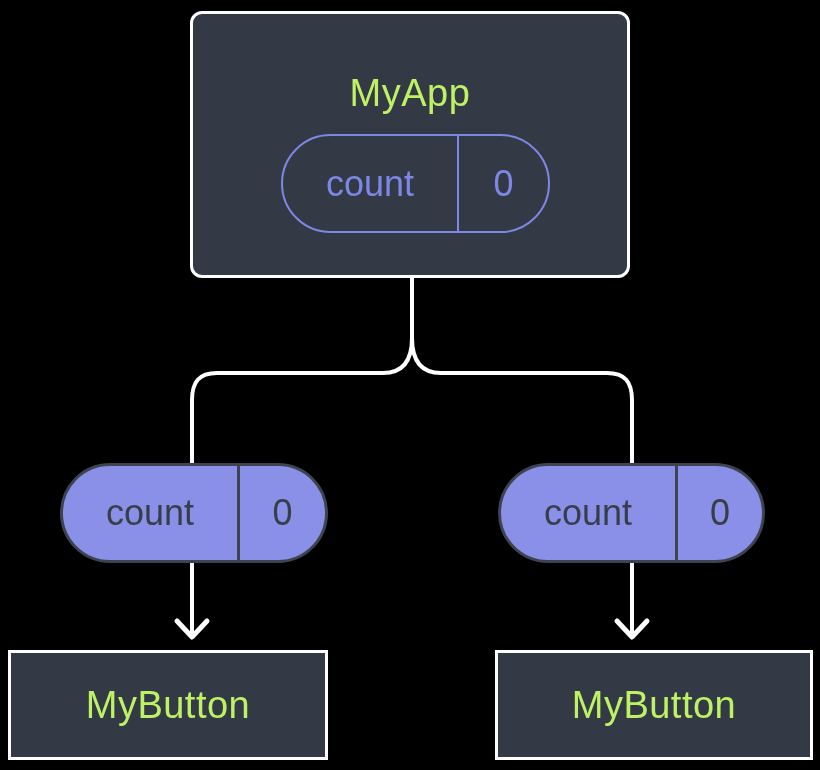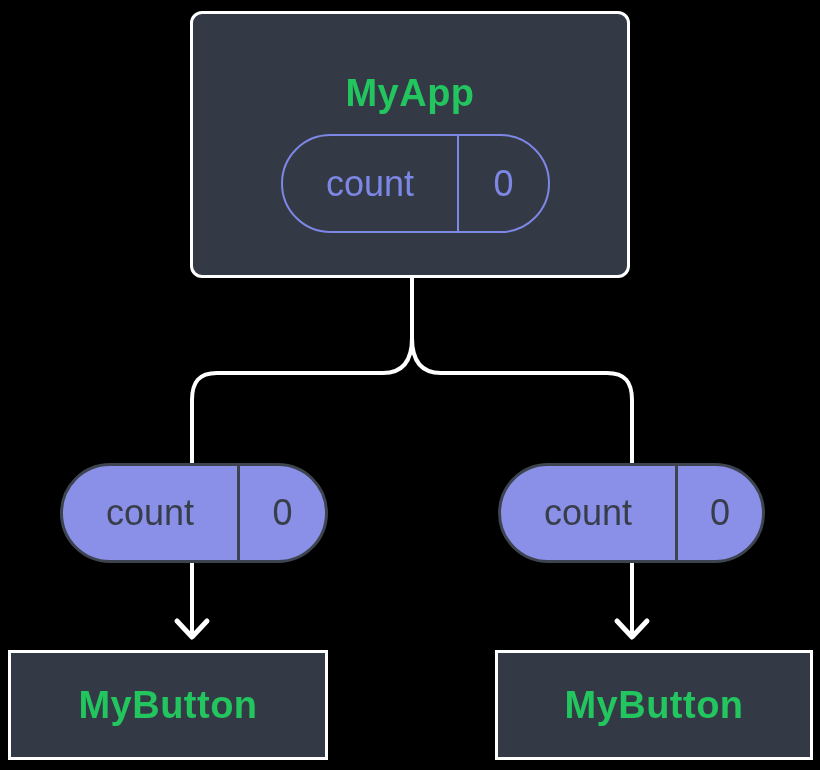--- a/index.html
+++ b/index.html
@@ -24,23 +24,23 @@
     pointer-events: none;
   }
   .node {
     position: absolute;
     background: #333A45;
     border: 3px solid #FFFFFF;
     border-radius: 12px;
     box-sizing: border-box;
   }
   .node-title {
-    color: #22c55e;
+    color: #bef264;
     font-size: 38px;
-    font-weight: 700;
+    font-weight: 400;
     text-align: center;
     letter-spacing: 0.5px;
   }
   .root-node {
     left: 190px;
     top: 11px;
     width: 440px;
     height: 267px;
   }
   .root-node .node-title {

